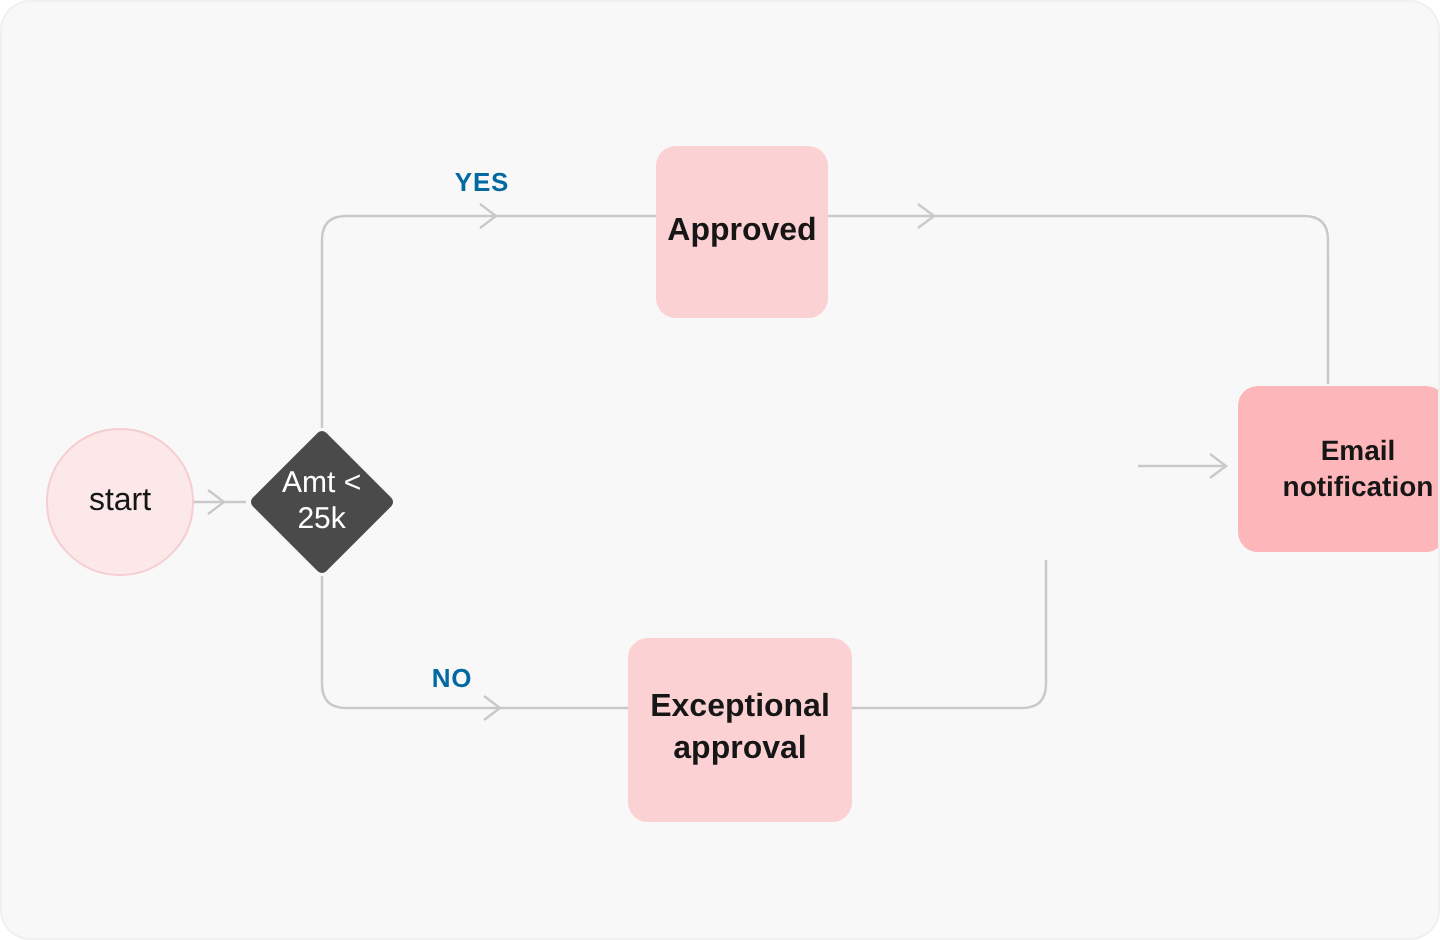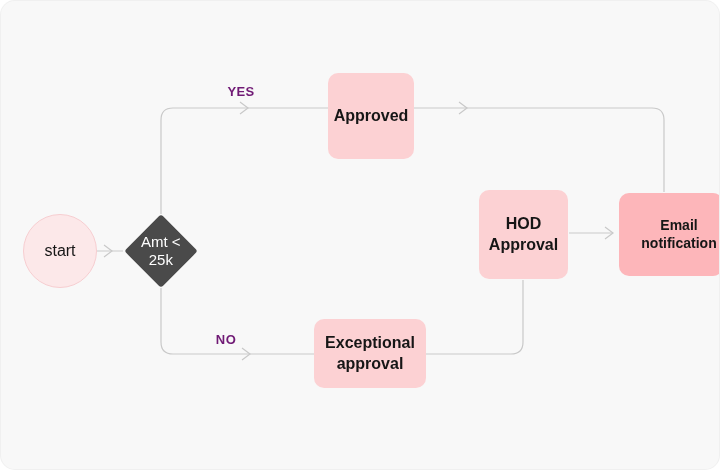--- a/index.html
+++ b/index.html
@@ -16,29 +16,29 @@
     border:1px solid rgba(0,0,0,0.03);}
   svg.wires{position:absolute;left:0;top:0;width:720px;height:470px;}
   svg.wires path{stroke:var(--connector);stroke-width:1.2;fill:none;}
   .node{position:absolute;display:flex;align-items:center;justify-content:center;
     text-align:center;color:var(--text);cursor:default;}
   .box{background:var(--node-pink);border-radius:10px;font-size:16px;line-height:1.3;font-weight:bold;}
   .box.dark{background:var(--node-pink-dark);font-size:14px;line-height:1.28;}
   .node-approved{left:327px;top:72px;width:86px;height:86px;}
   .node-hod{left:478px;top:189px;width:89px;height:89px;}
   .node-email{left:618px;top:192px;width:104px;height:83px;padding-left:16px;}
-  .node-exceptional{left:313px;top:318px;width:112px;height:69px;}
+  .node-exceptional{left:313px;top:318px;width:112px;height:92px;}
   .circle{left:22px;top:213px;width:74px;height:74px;border-radius:50%;
     background:var(--start-fill);border:1px solid var(--start-border);font-size:16px;}
   .diamond{left:134px;top:224px;width:52px;height:52px;
     background:var(--decision-fill);transform:rotate(45deg);border-radius:3px;}
   .diamond-label{transform:rotate(-45deg);color:var(--decision-text);
     font-size:15px;line-height:1.22;width:58px;text-align:center;}
   .edge-label{position:absolute;transform:translate(-50%,-50%);
-    font-size:13px;font-weight:700;letter-spacing:.4px;color:#701a75;}
+    font-size:13px;font-weight:700;letter-spacing:.4px;color:#0369a1;}
   .edge-label-yes{left:240px;top:90px;}
   .edge-label-no{left:225px;top:338px;}
 </style>
 </head>
 <body>
 
 <div class="canvas">
 
   <svg class="wires" viewBox="0 0 720 470">
 
@@ -61,23 +61,20 @@
   </div>
 
   <div class="node diamond">
     <div class="diamond-label">Amt &lt; 25k</div>
   </div>
 
   <div class="node box node-approved">
     <span>Approved</span>
   </div>
 
-  <div class="node box node-hod">
-    <span>HOD Approval</span>
-  </div>
 
   <div class="node box dark node-email">
     <span>Email notification</span>
   </div>
 
   <div class="node box node-exceptional">
     <span>Exceptional approval</span>
   </div>
 
   <div class="edge-label edge-label-yes">YES</div>

